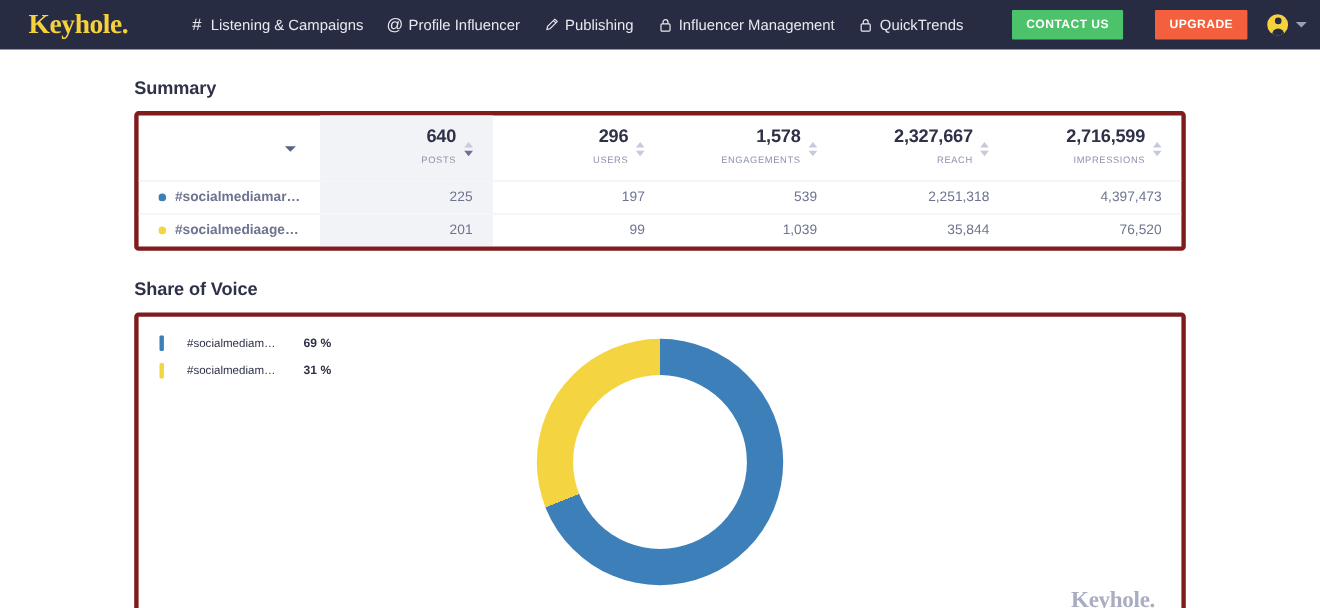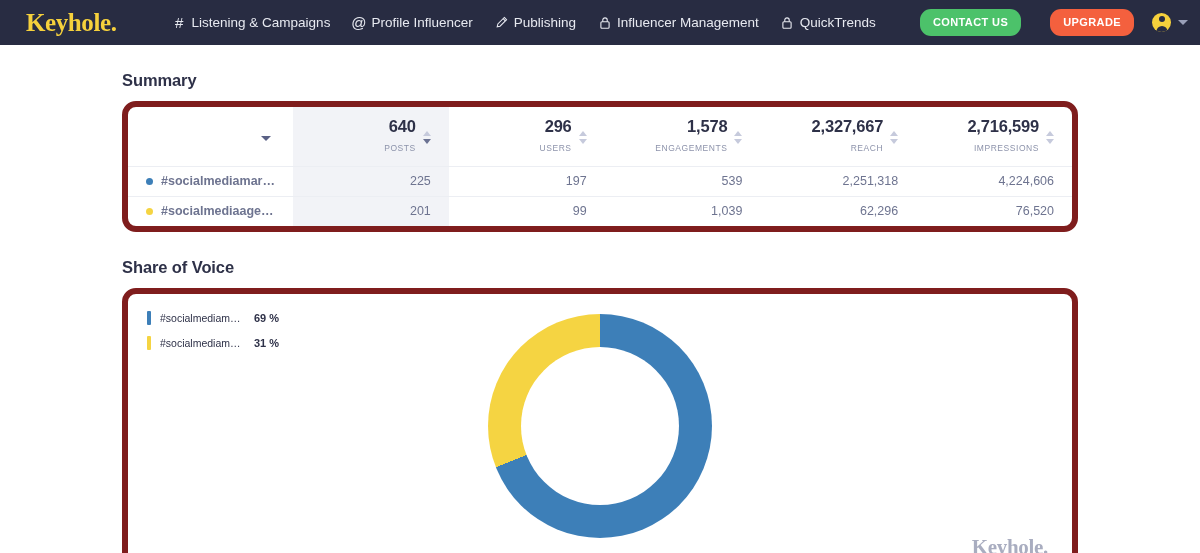--- a/index.html
+++ b/index.html
@@ -80,21 +80,21 @@
 
   .nav-right {
     margin-left: auto;
     display: flex;
     align-items: center;
     gap: 9px;
   }
 
   .btn {
     border: none;
-    border-radius: 11px;
+    border-radius: 1px;
     color: #fff;
     font-size: 11px;
     font-weight: bold;
     letter-spacing: 0.4px;
     padding: 7px 13px;
     cursor: pointer;
     font-family: inherit;
     line-height: 1.1;
     white-space: nowrap;
   }
@@ -149,22 +149,22 @@
   .section-title {
     font-size: 16.5px;
     font-weight: bold;
     color: #2e3148;
     margin: 26px 0 11px 22px;
     letter-spacing: -0.1px;
   }
 
   .card {
     background: #fff;
-    border: 6px solid #7f1d1d;
-    border-radius: 14px;
+    border: 4px solid #7f1d1d;
+    border-radius: 4px;
     margin: 0 22px;
   }
 
   
   table.summary {
     width: 100%;
     border-collapse: collapse;
     table-layout: fixed;
   }
   table.summary col.c-label { width: 165px; }
@@ -266,21 +266,21 @@
     position: absolute;
     top: 17px;
     left: 19px;
     display: flex;
     flex-direction: column;
     gap: 11px;
   }
   .sov-legend-row {
     display: flex;
     align-items: center;
-    gap: 9px;
+    gap: 21px;
     cursor: pointer;
   }
   .legend-bar {
     width: 4px;
     height: 14px;
     border-radius: 1px;
     flex: 0 0 auto;
   }
   .legend-name {
     font-size: 10.5px;
@@ -487,33 +487,33 @@
           <td class="row-label">
             <span class="row-label-inner">
               <span class="legend-dot" id="dot0" style="background: rgb(61, 127, 184);"></span>
               <span class="row-label-text">#socialmediamark…</span>
             </span>
           </td>
           <td class="col-highlight">225</td>
           <td>197</td>
           <td>539</td>
           <td>2,251,318</td>
-          <td>4,224,606</td>
+          <td>4,397,473</td>
         </tr>
         <tr>
           <td class="row-label">
             <span class="row-label-inner">
               <span class="legend-dot" id="dot1" style="background: rgb(245, 212, 66);"></span>
               <span class="row-label-text">#socialmediaagen…</span>
             </span>
           </td>
           <td class="col-highlight">201</td>
           <td>99</td>
           <td>1,039</td>
-          <td>62,296</td>
+          <td>35,844</td>
           <td>76,520</td>
         </tr>
       </tbody>
     </table>
   </div>
 
   <h2 class="section-title">Share of Voice</h2>
 
   <div class="card sov-card">
 

